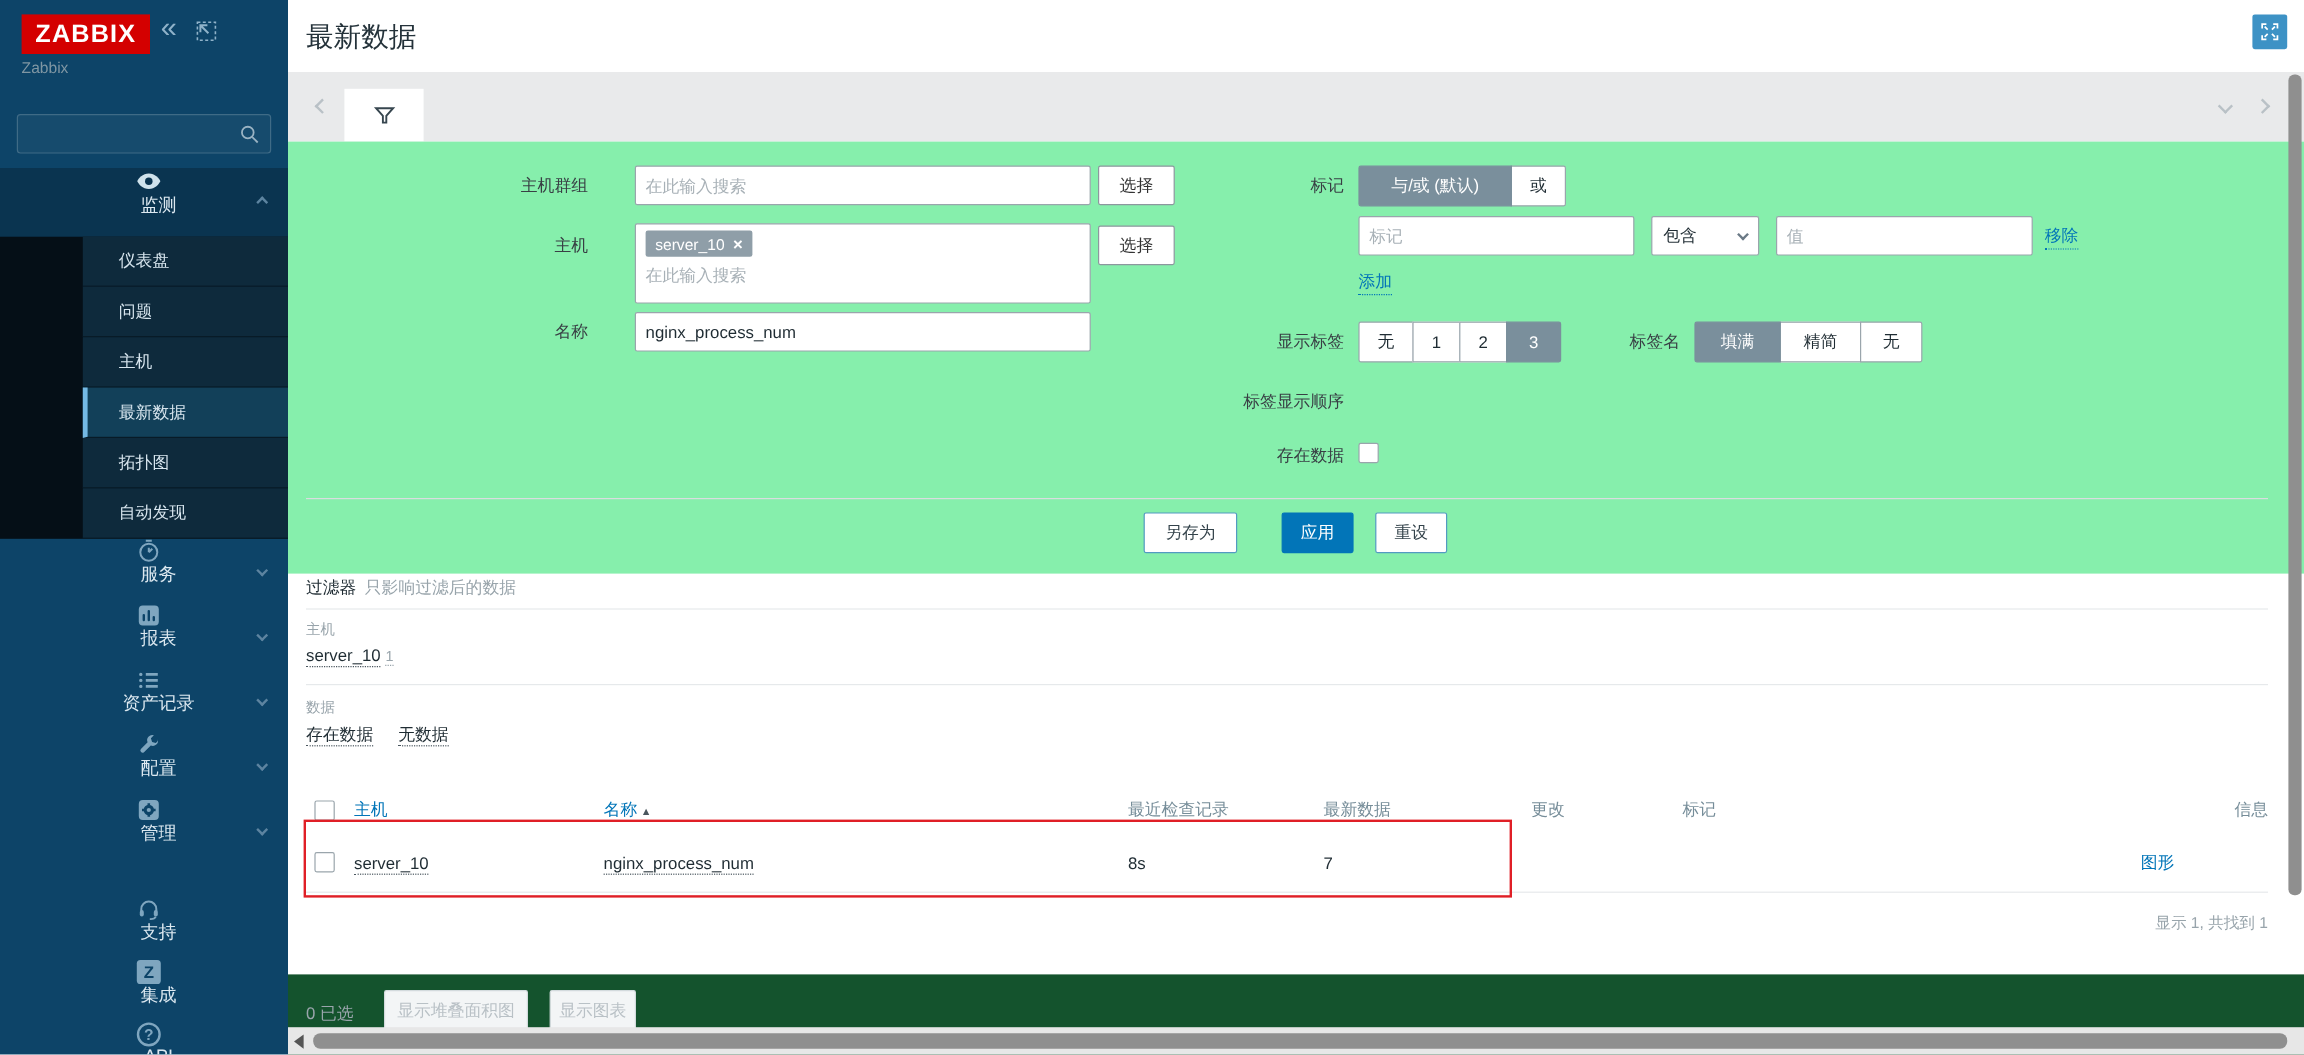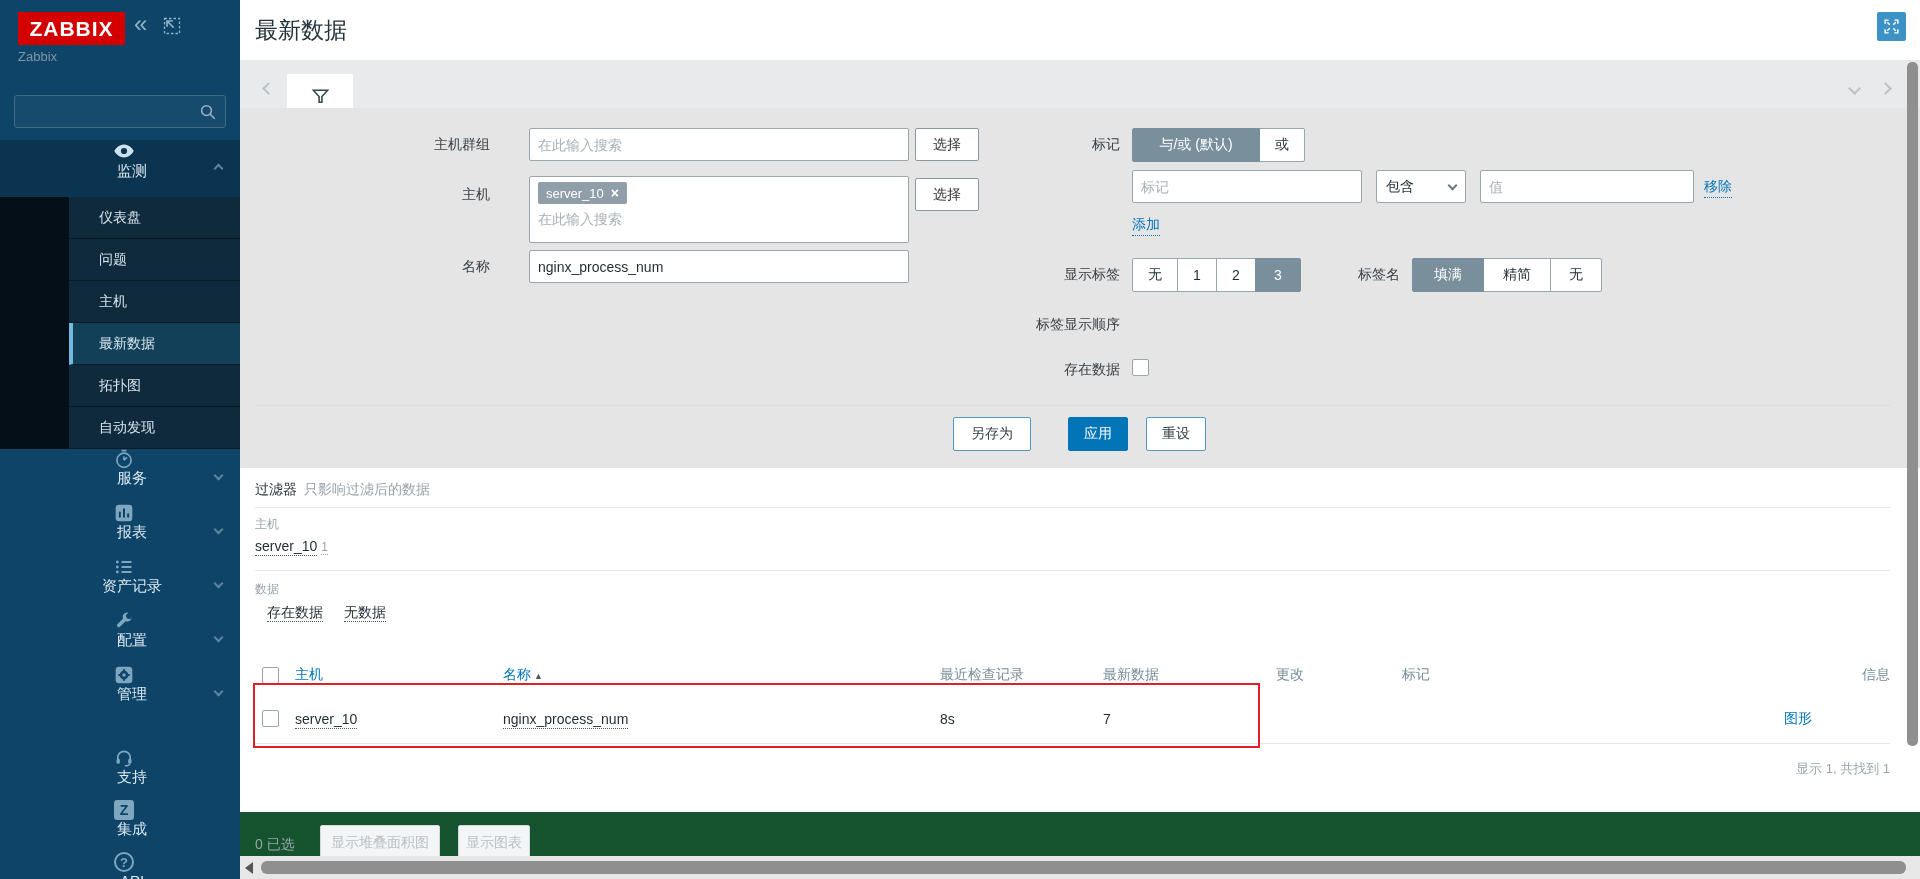--- a/index.html
+++ b/index.html
@@ -43,21 +43,21 @@
   .fullscreen-btn { position:absolute; left:1637px; top:12px; width:29px; height:29px; background:#3d92c5; border-radius:2px;
                     display:flex; align-items:center; justify-content:center; cursor:pointer; }
 
   .tabstrip { position:absolute; left:240px; top:60px; width:1680px; height:58px; background:#e9eaeb; }
   .tab-left-chev { position:absolute; left:24px; top:20px; }
   .tab-left-chev .chev, .tab-right-chevs .chev { border-color:#b9c1c6; width:9px; height:9px; }
   .filter-tab { position:absolute; left:47px; top:14px; width:66px; height:44px; background:#fff; display:flex; align-items:center;
                 justify-content:center; cursor:pointer; }
   .tab-right-chevs { position:absolute; right:30px; top:24px; display:flex; gap:22px; }
 
-  .filter-body { position:absolute; left:240px; top:108px; width:1680px; height:360px; background:#e5e5e5; }
+  .filter-body { position:absolute; left:240px; top:118px; width:1680px; height:360px; background:#86efac; }
   .flabel { position:absolute; text-align:right; color:#383f44; font-size:14px; }
   .inp { position:absolute; border:1px solid #9aa5ac; border-radius:2px; background:#fff; font-size:14px; color:#1f2c33;
          padding:0 8px; font-family:"Liberation Sans","DejaVu Sans",sans-serif; }
   .inp::placeholder { color:#a8b1b7; opacity:1; }
   .btn-gray { position:absolute; border:1px solid #8d979e; border-radius:2px; background:#fff; color:#333; font-size:14px;
               cursor:pointer; font-family:inherit; }
   .multisel { position:absolute; border:1px solid #9aa5ac; border-radius:2px; background:#fff; padding:5px 8px; }
   .chip { display:inline-flex; align-items:center; gap:7px; background:#8f9ea8; color:#fff; font-size:13px; padding:3px 8px; border-radius:2px; }
   .chip .x { font-weight:bold; cursor:pointer; font-size:14px; }
   .ms-ph { color:#a8b1b7; font-size:14px; margin-top:7px; }
@@ -335,21 +335,21 @@
   <div class="subfilter-title">
     <span>过滤器</span><span class="subfilter-sub">只影响过滤后的数据</span>
   </div>
   <div class="hr1" style="top:507px;"></div>
   <div class="mini-label" style="top:516px;">主机</div>
   <div style="position:absolute; left:255px; top:538px; font-size:14px;">
     <span class="dark-dot-link">server_10</span><span class="count-sup">1</span>
   </div>
   <div class="hr1" style="top:570px;"></div>
   <div class="mini-label" style="top:581px;">数据</div>
-  <div style="position:absolute; left:267px; top:604px; font-size:14px;">
+  <div style="position:absolute; left:255px; top:604px; font-size:14px;">
     <span class="dark-dot-link">存在数据</span>
     <span class="dark-dot-link" style="margin-left:17px;">无数据</span>
   </div>
 
   <div class="tbl-head">
     <div>
         <div class="row-cb"></div>
       </div>
     <div><span class="link">主机</span></div>
     <div>

